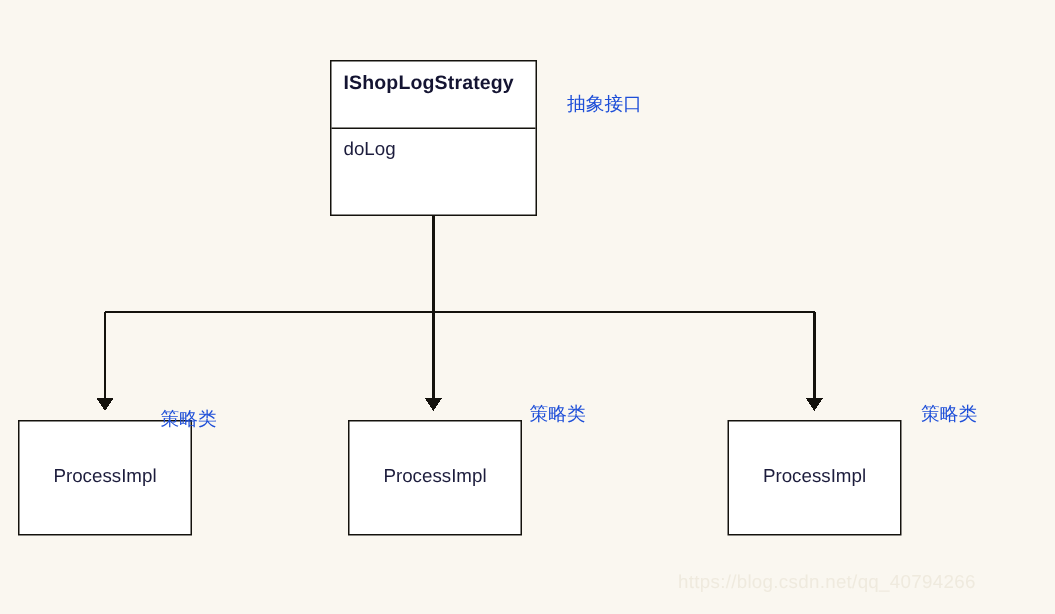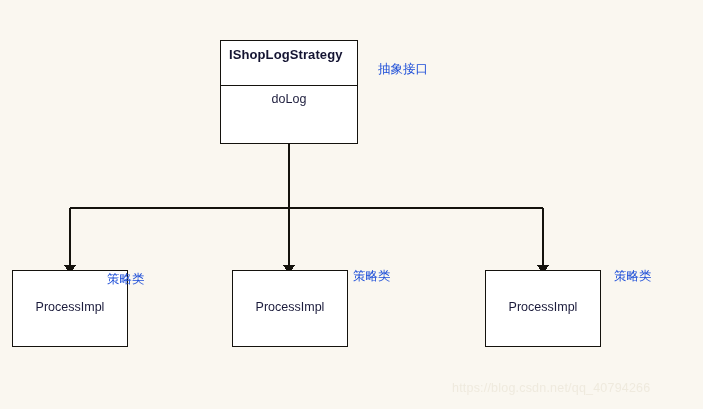--- a/index.html
+++ b/index.html
@@ -42,25 +42,24 @@
     font-size: 13px;
     font-weight: bold;
     color: #141432;
     letter-spacing: 0.1px;
     white-space: nowrap;
   }
   .compartment-body {
     height: 56px;
     font-size: 12.5px;
     color: #1c1c3c;
-    text-align: center;
   }
 
   .impl-box {
-    top: 270px;
+    top: 280px;
     width: 116px;
     height: 77px;
     display: flex;
     align-items: center;
     justify-content: center;
   }
   #impl-box-1 { left: 12px; }
   #impl-box-2 { left: 232px; }
   #impl-box-3 { left: 485px; }
   .impl-label {

